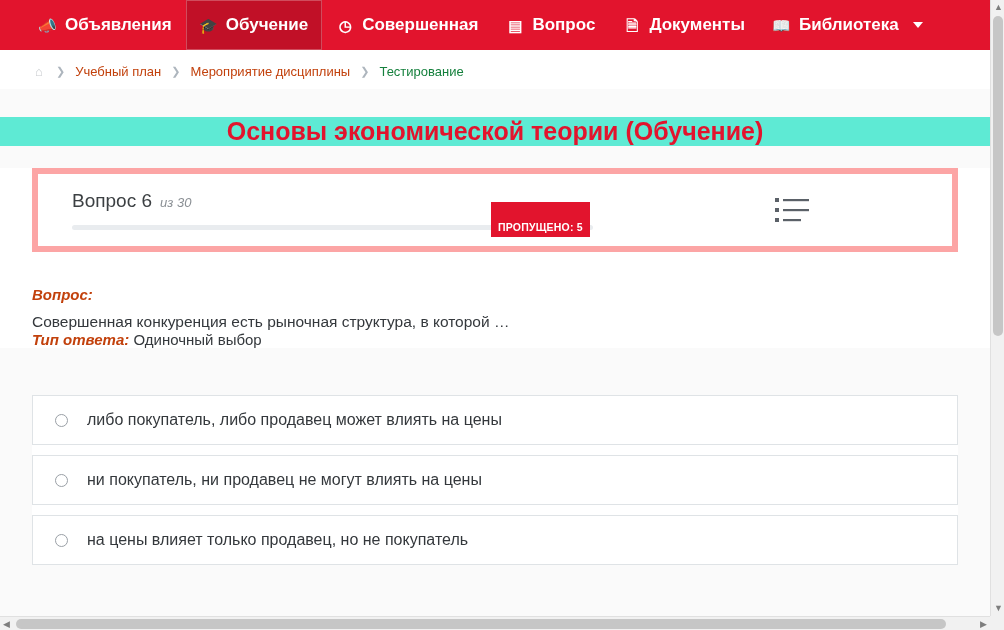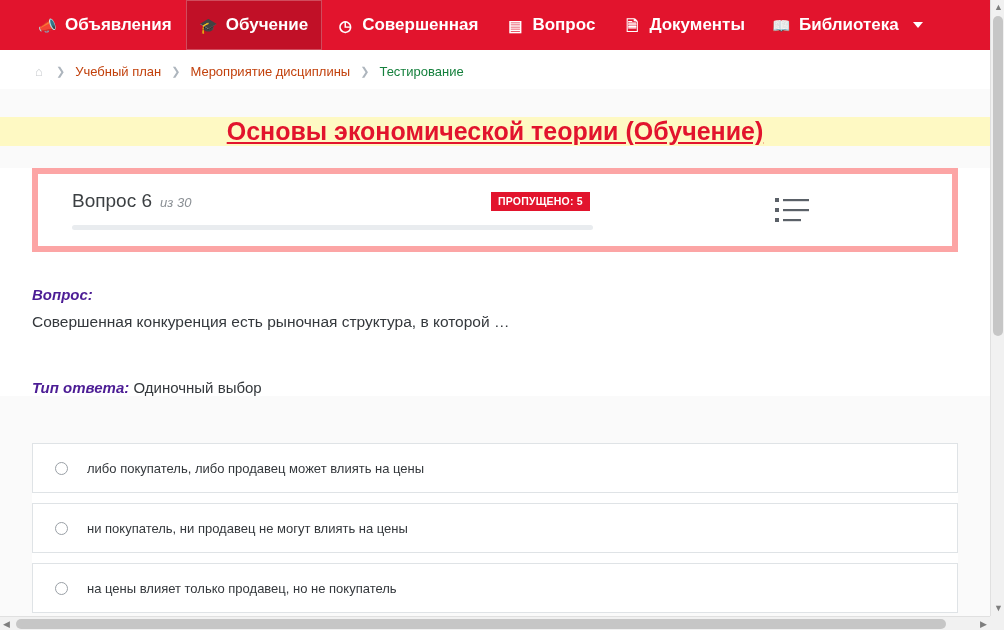--- a/index.html
+++ b/index.html
@@ -89,22 +89,21 @@
     text-align: center;
   }
 
   
   .page-title {
     text-align: center;
     color: #e2142d;
     font-size: 25px;
     font-weight: bold;
     margin: 28px 0 22px;
-    background: #fef9c3;
-    text-decoration: underline;
+    background: #5eead4;
   }
 
   
   .content-wrap {
     background: #ffffff;
     padding: 0 32px 0 32px;
   }
   .qcard {
     border: 6px solid #fca5a5;
     background: #ffffff;
@@ -127,26 +126,26 @@
     font-size: 19px;
     color: #3c4043;
   }
   .q-of {
     font-size: 13px;
     font-style: italic;
     color: #8a8f94;
   }
   .badge-skipped {
     position: absolute;
-    left: 419px; top: 2px;
+    left: 419px; top: 12px;
     background: #e2142d;
     color: #fff;
     font-size: 10.5px;
     font-weight: bold;
-    padding: 3px 7px 4px;
+    padding: 19px 7px 4px;
     letter-spacing: .2px;
     white-space: nowrap;
   }
   .progress-track {
     margin-top: 13px;
     width: 521px;
     height: 5px;
     background: #e9ecef;
     border-radius: 3px;
   }
@@ -179,30 +178,29 @@
   .timer .sec { font-size: 23px; color: #6a7077; }
 
   
   .qbody {
     padding: 34px 32px 0 32px;
     background: #ffffff;
   }
   .label-bold {
     font-weight: bold;
     font-style: italic;
-    color: #4c1d95;
+    color: #c2410c;
     font-size: 15px;
   }
   .q-text {
     margin-top: 10px;
     font-size: 15.5px;
     color: #34383c;
   }
   .answer-type {
-    margin-top: 48px;
     font-size: 15px;
     color: #34383c;
   }
   .answer-type .val { font-style: normal; font-weight: normal; }
 
   
   .options {
     margin: 47px 32px 0 32px;
     background: #ffffff;
   }
@@ -218,21 +216,21 @@
     cursor: pointer;
   }
   .radio {
     width: 13px; height: 13px;
     border: 1px solid #9aa0a6;
     border-radius: 50%;
     background: #fff;
     flex: 0 0 auto;
   }
   .option-label {
-    font-size: 13px;
+    font-size: 16px;
     color: #34383c;
   }
 
   
   .sb-v {
     position: absolute;
     right: 0; top: 0;
     width: 14px; height: 616px;
     background: #f1f1f1;
     border-left: 1px solid #e0e0e0;

